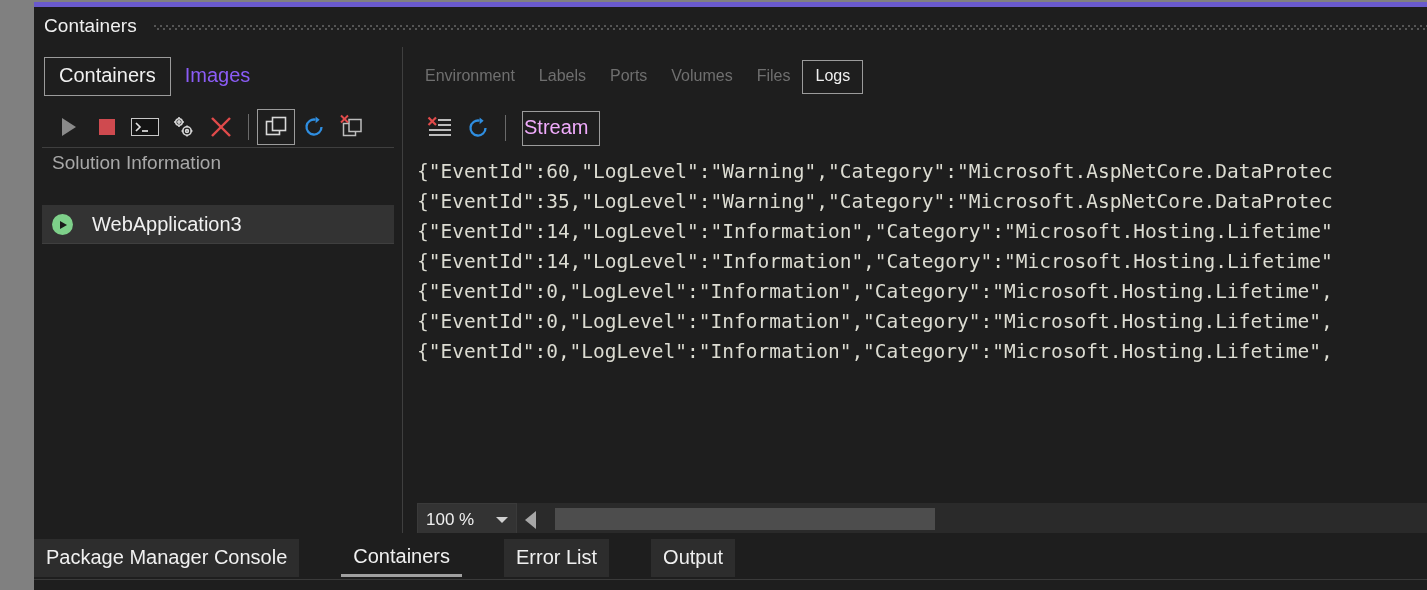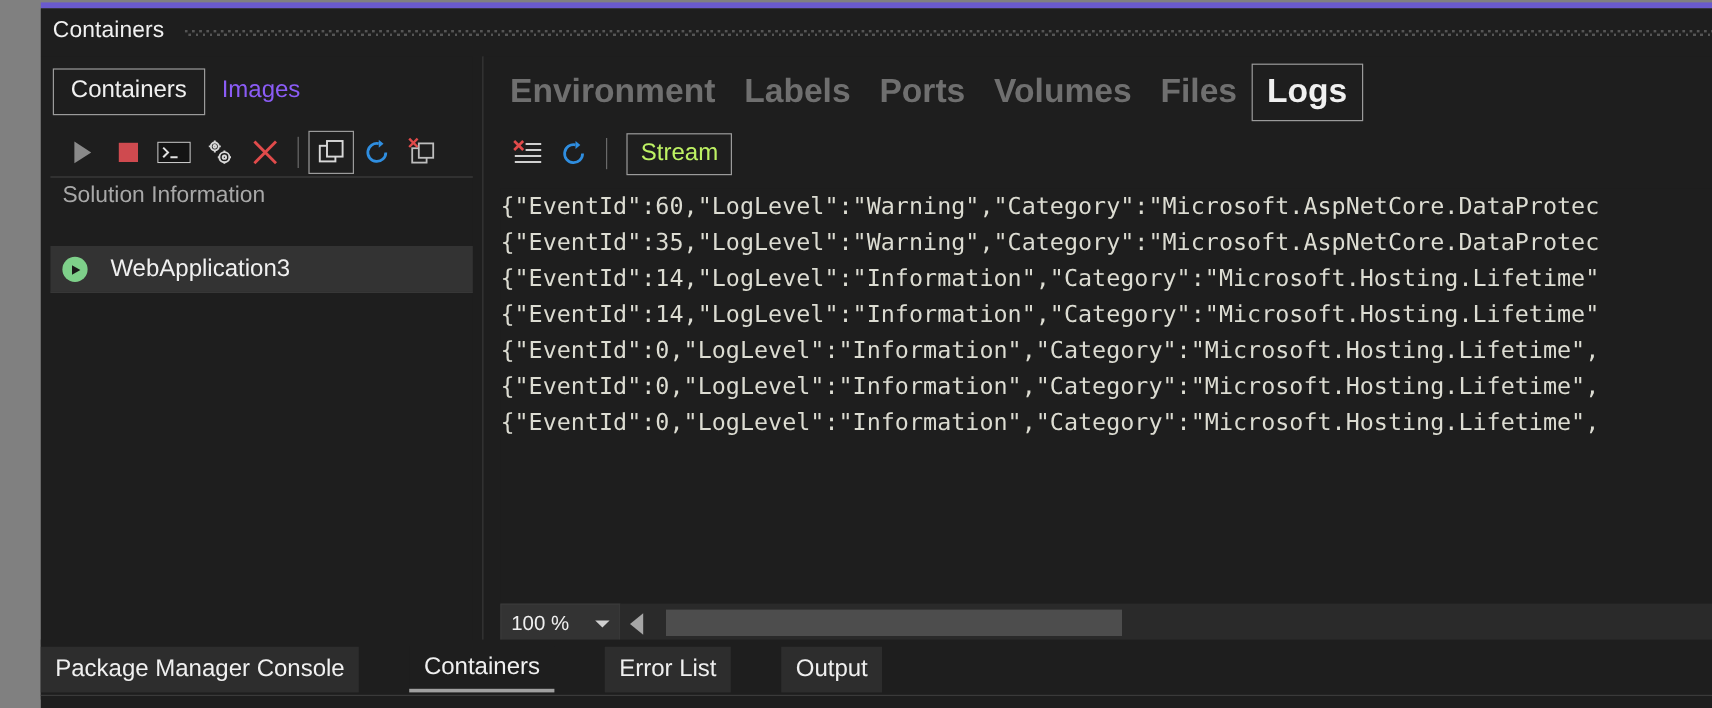--- a/index.html
+++ b/index.html
@@ -198,47 +198,46 @@
   }
 
   .rp-tabs {
     position: absolute;
     left: 10px; top: 7px;
     height: 45px;
     display: flex;
     align-items: center;
   }
   .rp-tab {
-    font-size: 28px;
+    font-size: 16px;
     padding: 6px 12px 8px 12px;
     color: #6f6f6f;
     white-space: nowrap;
     cursor: default;
-    font-weight: bold;
   }
   .rp-tab.selected {
     color: #f0f0f0;
     border: 1px solid #9b9b9b;
     background: #1e1e1e;
   }
 
   .rp-toolbar {
     position: absolute;
     left: 10px; top: 61px;
     height: 40px;
     display: flex;
     align-items: center;
     padding-left: 8px;
   }
   .stream-btn {
     border: 1px solid #9b9b9b;
     background: #1e1e1e;
-    color: #bef264;
+    color: #f0abfc;
     font-size: 20px;
-    padding: 4px 11px 6px 11px;
+    padding: 4px 11px 6px 1px;
     margin-left: 8px;
     cursor: default;
     white-space: nowrap;
   }
 
   
   .log-area {
     position: absolute;
     left: 14px; top: 110px;
     right: 0; bottom: 36px;

